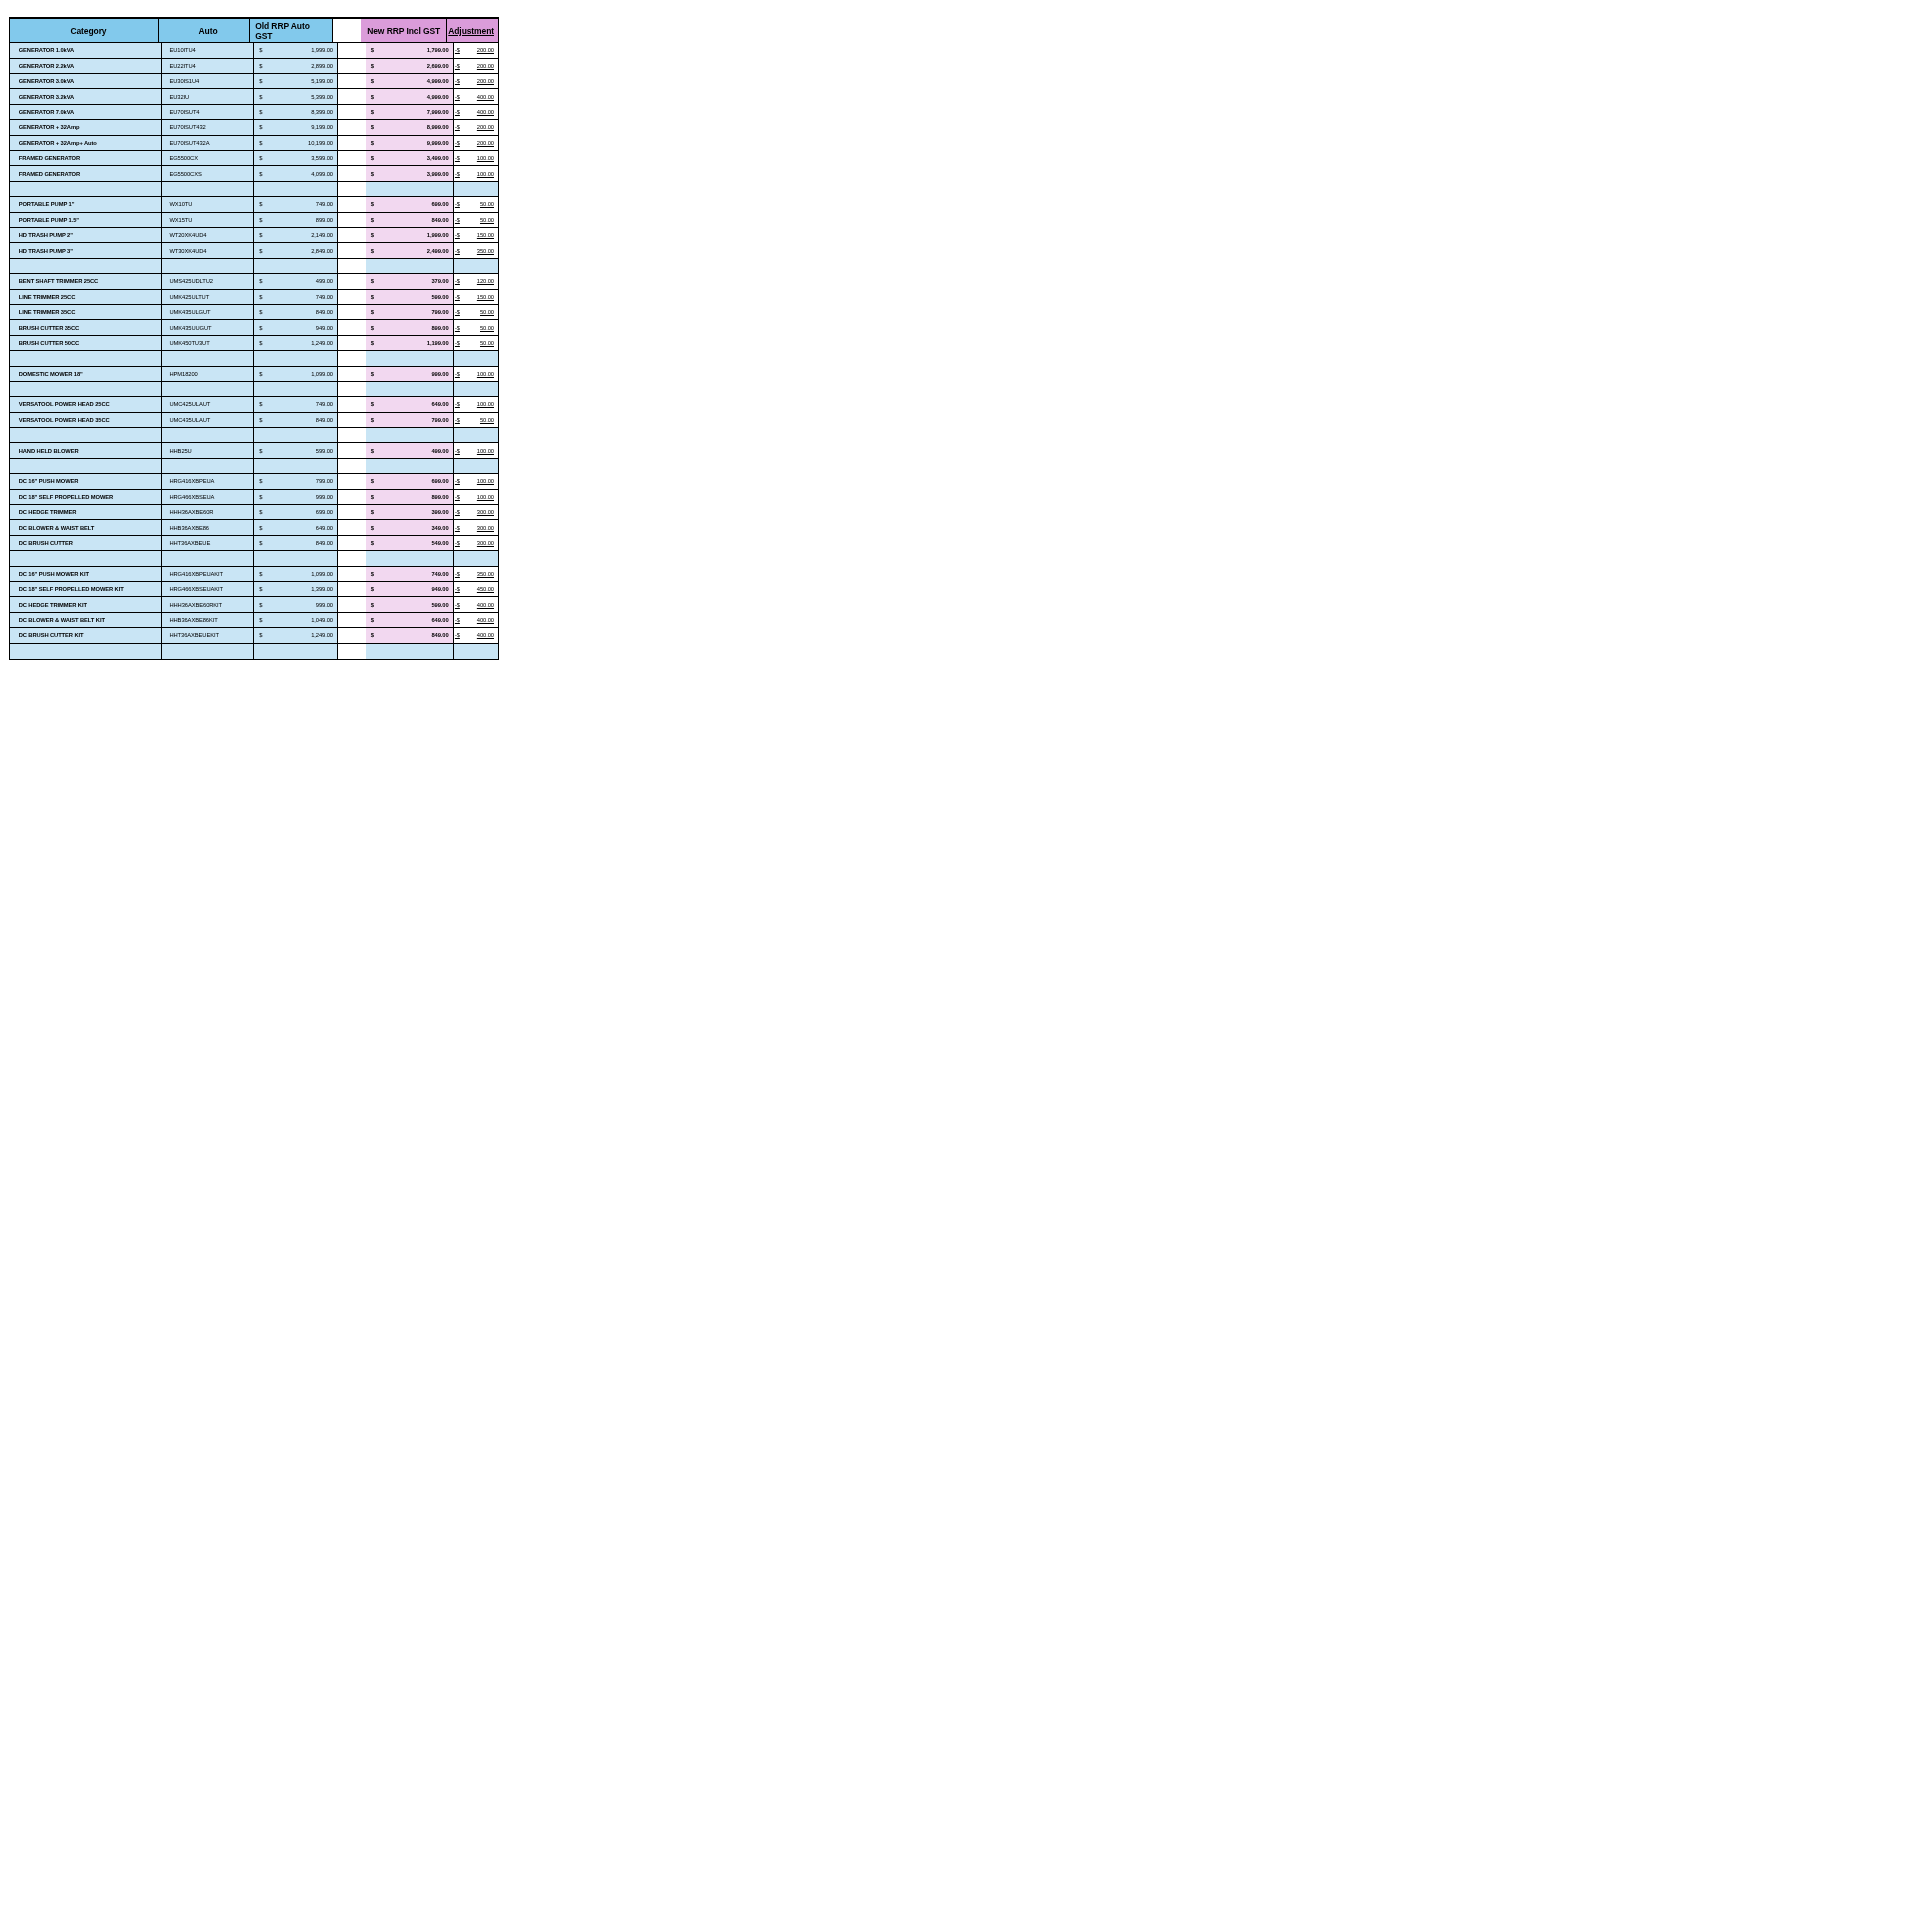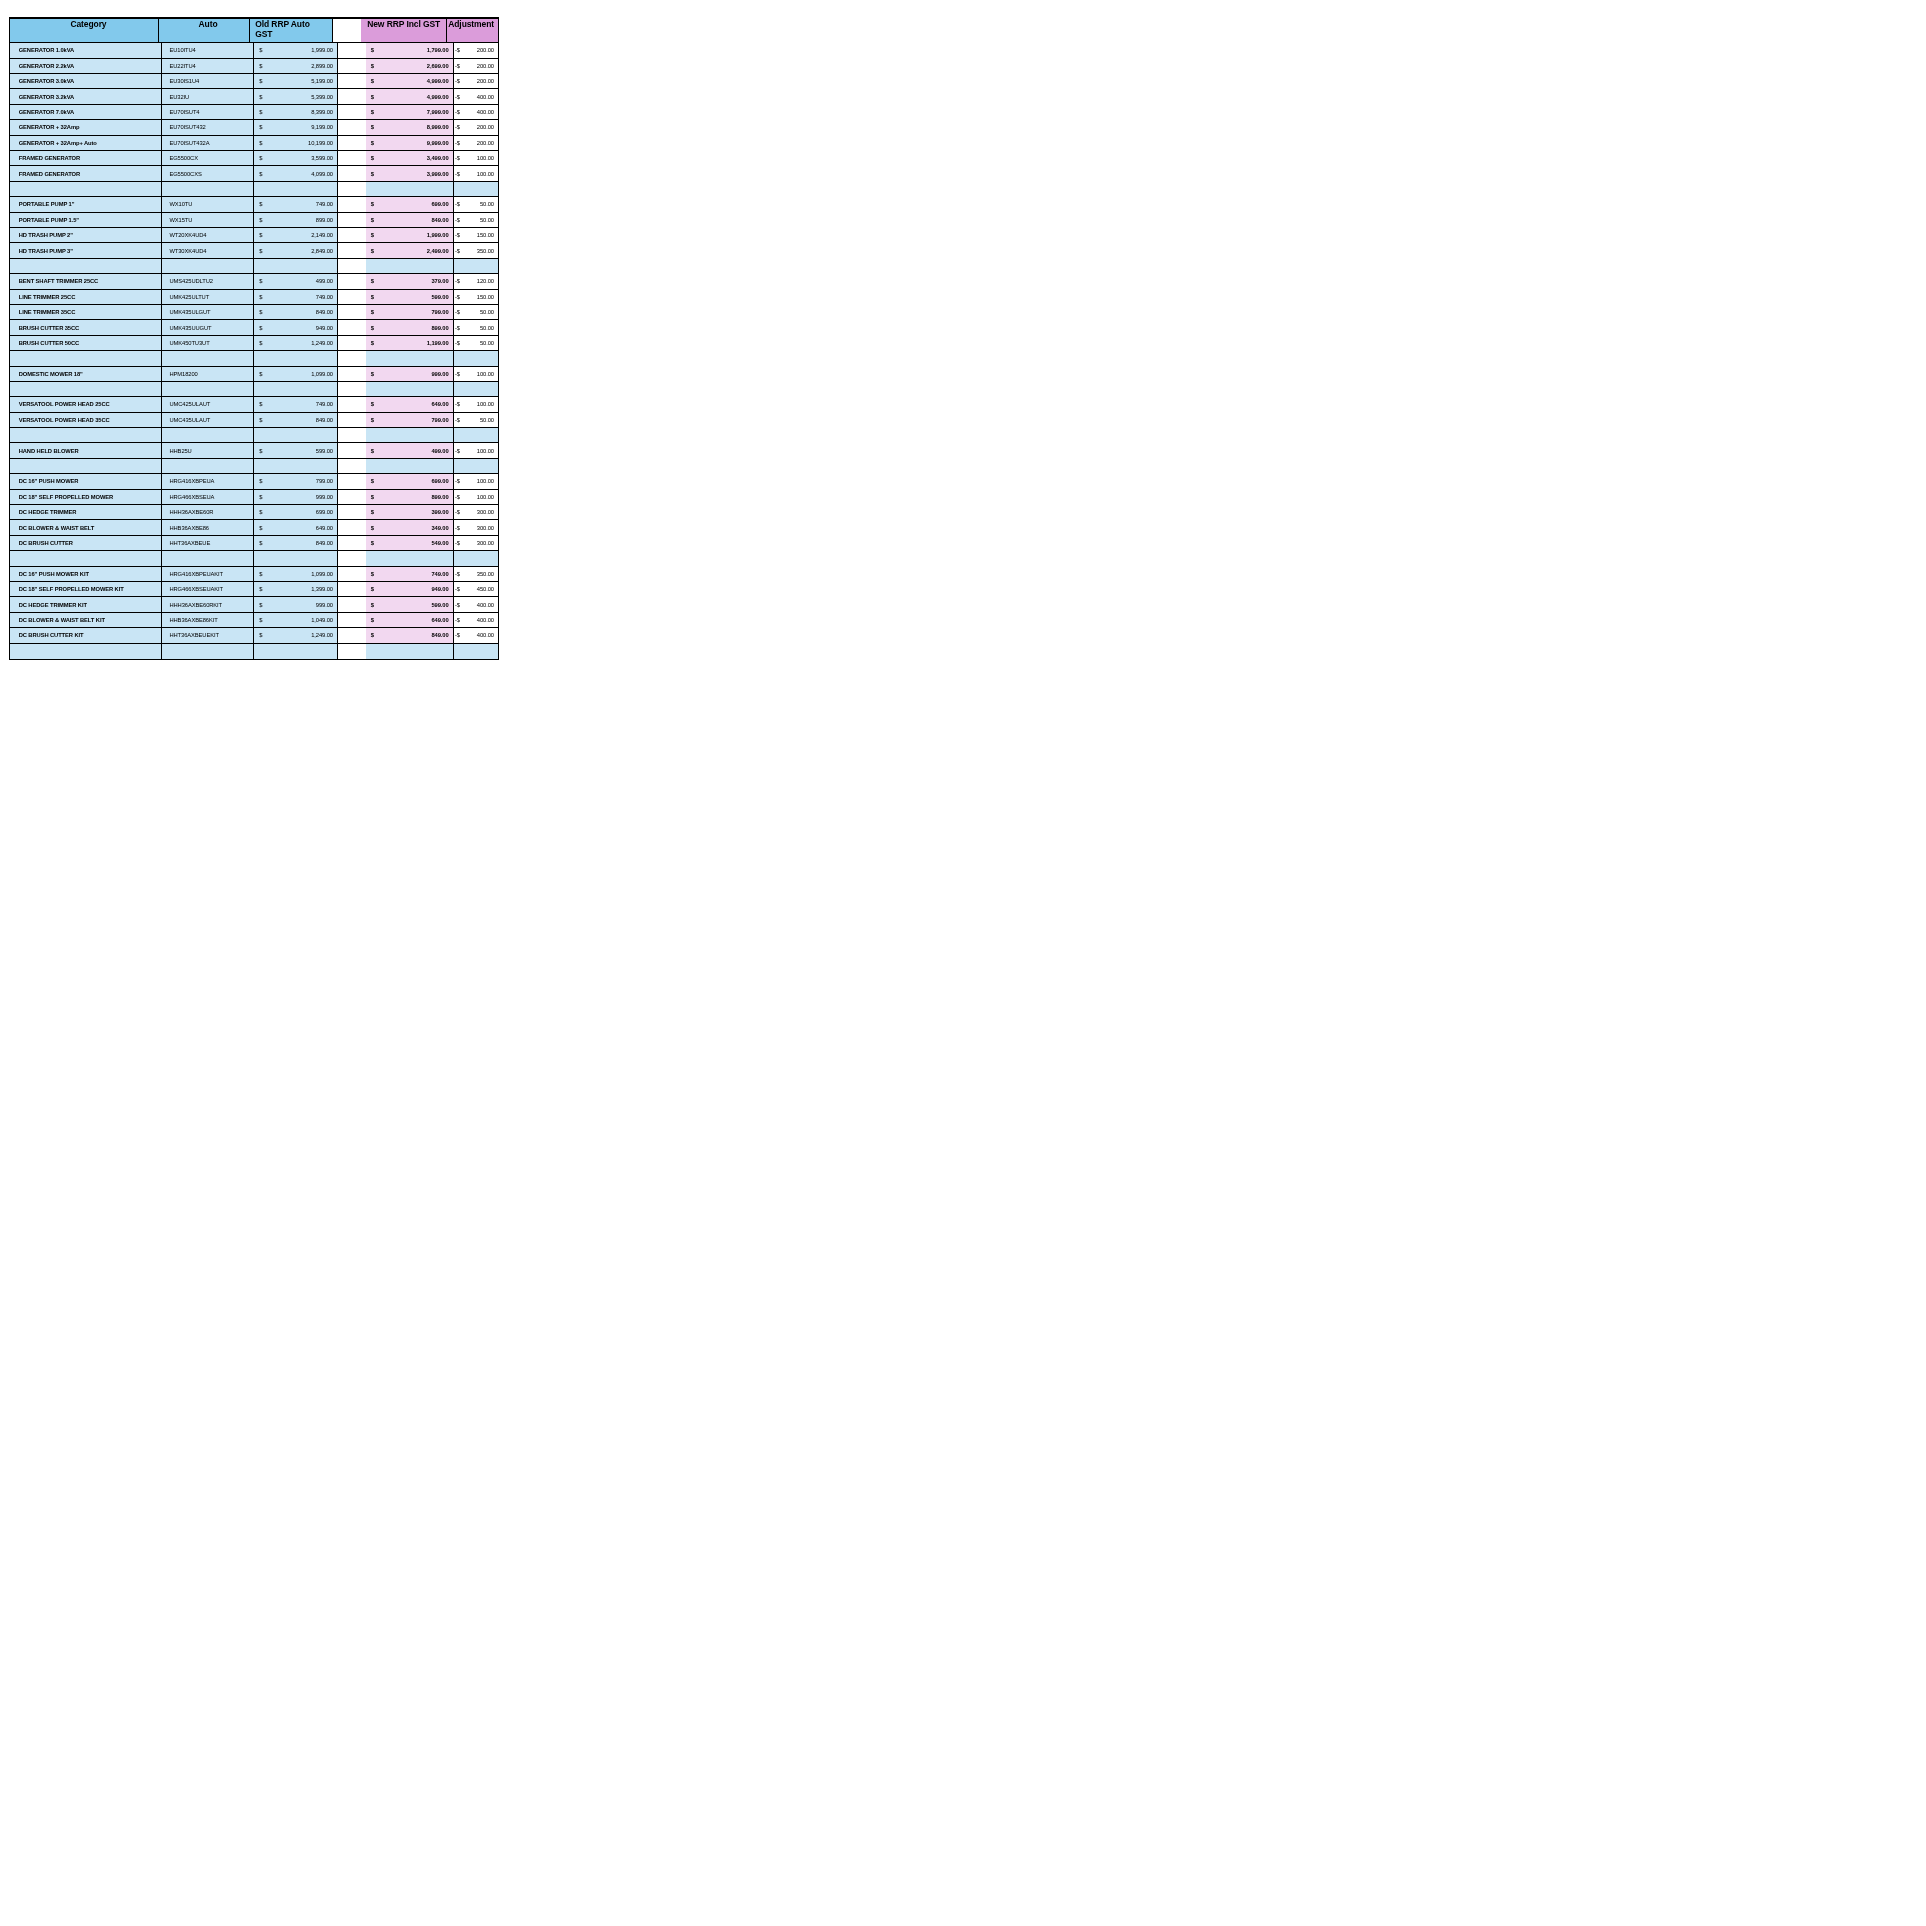--- a/index.html
+++ b/index.html
@@ -30,21 +30,21 @@
     border-top-width:2.3px;
     background:#fff;
   }
   .header-row{
     display:flex;
     height:24px;
     border-bottom:1.5px solid var(--border);
   }
   .hcell{
     display:flex;
-    align-items:flex-start;
+    align-items:center;
     justify-content:center;
     font-size:8.5px;
     font-weight:700;
     letter-spacing:-0.1px;
     border-right:0.8px solid var(--border);
   }
   .hcell:last-child{border-right:none;}
   .hcell.hblue{background:var(--header-blue);}
   .hcell.hpink{background:var(--header-pink);}
 
@@ -64,21 +64,21 @@
     overflow:hidden;
     white-space:nowrap;
   }
   .cell:last-child{border-right:none;}
 
   
   .c-cat{width:31.2%;}
   .c-model{width:18.95%;}
   .c-old{width:17.2%;}
   .c-new{width:17.95%;margin-left:28px;}
-  .c-adj{flex:1;}
+  .c-adj{flex:1;text-decoration:underline;}
 
   
   .row.item .c-cat,
   .row.item .c-model,
   .row.item .c-old{background:var(--cell-blue);}
   .row.item .c-new{background:var(--cell-pink);}
   .row.item .c-adj{background:var(--cell-white);}
 
   
   .row.spacer .cell{background:var(--cell-blue);}

